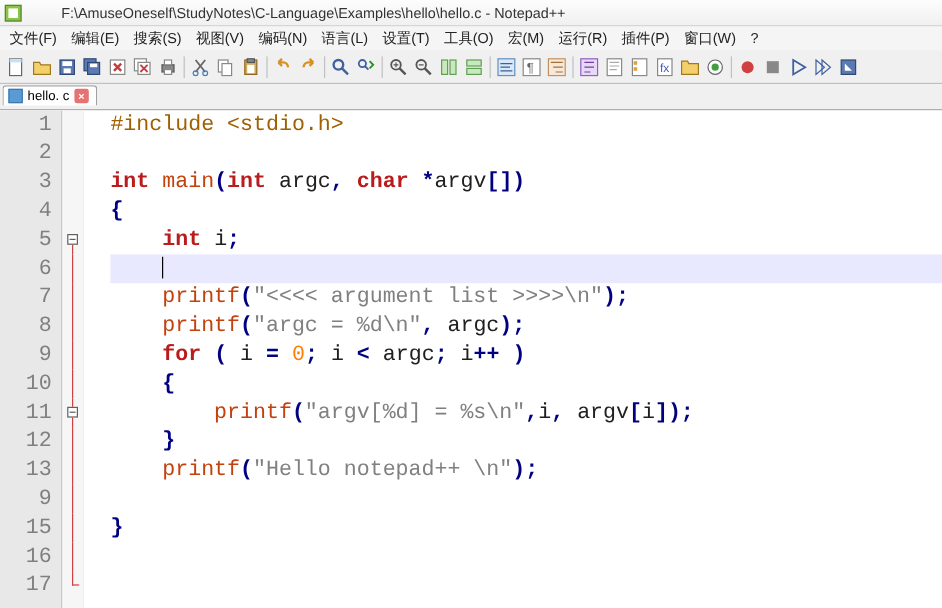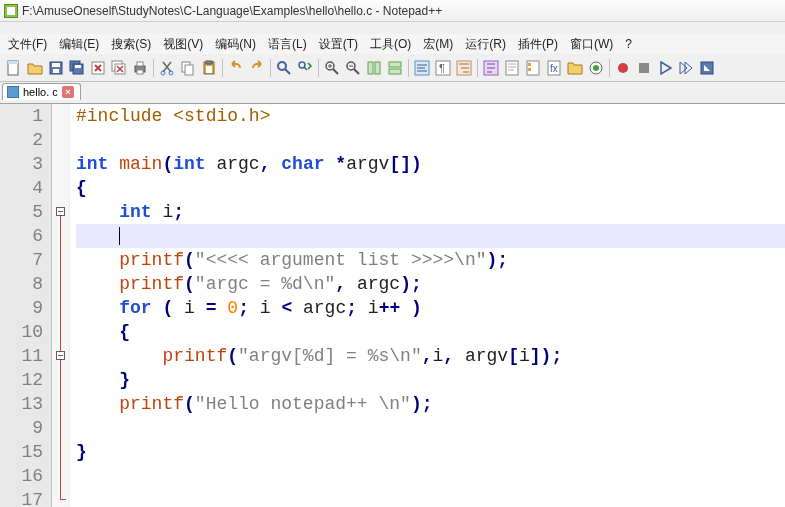--- a/index.html
+++ b/index.html
@@ -1,42 +1,42 @@
 <!DOCTYPE html>
 <html><head>
 <meta charset="utf-8">
 <style>
 * { margin: 0; padding: 0; box-sizing: border-box; }
 body { font-family: "Microsoft YaHei", "Segoe UI", Tahoma, sans-serif; font-size: 12px; background: #f0f0f0; width: 785px; height: 507px; overflow: hidden; display: flex; flex-direction: column; }
 .titlebar { background: linear-gradient(#fdfdfd,#f0f0f0); height: 22px; display: flex; align-items: center; padding: 0 4px; border-bottom: 1px solid #d0d0d0; }
 .titlebar .app-icon { width: 14px; height: 14px; background: #8bc34a; border: 1px solid #558b2f; margin-right: 4px; position: relative; }
 .titlebar .app-icon::before { content: ""; position: absolute; left: 2px; top: 2px; width: 8px; height: 8px; background: #fff; }
-.titlebar .title { color: #333; white-space: nowrap; }
-.menubar { background: #f5f5f5; height: 20px; display: flex; align-items: center; padding: 0 2px; margin-top: 12px; }
+.titlebar .title { color: #333; white-space: nowrap; margin-left: 29px; }
+.menubar { background: #f5f5f5; height: 20px; display: flex; align-items: center; padding: 0 2px; }
 .menubar .menu-item { padding: 2px 6px; cursor: default; color: #222; }
 .toolbar { background: #f0f0f0; height: 28px; display: flex; align-items: center; padding: 2px 4px; gap: 1px; border-bottom: 1px solid #c0c0c0; flex-wrap: nowrap; overflow: hidden; }
 .toolbar .tb-btn { width: 20px; height: 20px; display: flex; align-items: center; justify-content: center; border: 1px solid transparent; cursor: default; }
 .toolbar .tb-sep { width: 1px; height: 18px; background: #c0c0c0; margin: 0 2px; }
 .tabbar { background: #f0f0f0; height: 22px; display: flex; align-items: flex-start; padding: 0 2px; border-bottom: 1px solid #a0a0a0; }
 .tab { background: #fff; border: 1px solid #a0a0a0; border-bottom: none; padding: 2px 6px 2px 4px; display: flex; align-items: center; gap: 4px; font-size: 11px; border-radius: 3px 3px 0 0; position: relative; top: 1px; }
 .tab .tab-icon { width: 12px; height: 12px; background: #5a9bd4; border: 1px solid #3a7ab4; }
 .tab .tab-close { width: 12px; height: 12px; border-radius: 2px; background: #e57373; color: #fff; font-size: 9px; line-height: 12px; text-align: center; font-weight: bold; }
 .editor { flex: 1; display: flex; background: #fff; overflow: hidden; font-family: "Consolas","Courier New",monospace; font-size: 18px; }
 .gutter { width: 52px; background: #e8e8e8; color: #808080; text-align: right; padding-right: 8px; border-right: 1px solid #c0c0c0; }
 .gutter .ln { height: 24px; line-height: 24px; }
 .fold { width: 18px; background: #f6f6f6; border-right: 1px solid #eee; position: relative; }
 .fold .fl { height: 24px; position: relative; }
 .fold .vline { position: absolute; left: 8px; top: 0; bottom: 0; width: 1px; background: #d04040; }
 .fold .box { position: absolute; left: 4px; top: 7px; width: 9px; height: 9px; border: 1px solid #606060; background: #fff; }
 .fold .box::before { content: ""; position: absolute; left: 1px; top: 3px; width: 5px; height: 1px; background: #606060; }
 .fold .end { position: absolute; left: 8px; top: 0; width: 6px; height: 12px; border-left: 1px solid #d04040; border-bottom: 1px solid #d04040; }
-.code { flex: 1; padding-left: 6px; }
+.code { flex: 1; padding-left: 6px; margin-left: 16px; }
 .code .line { height: 24px; line-height: 24px; white-space: pre; }
 .code .line.cur { background: #e8e8ff; }
-.kw { color: #1d4ed8; font-weight: bold; }
+.kw { color: #b91c1c; font-weight: bold; }
 .pre { color: #a06000; }
 .cmt { color: #008000; }
 .str { color: #808080; }
 .num { color: #ff8000; }
 .op { color: #000080; font-weight: bold; }
 .fn { color: #c2410c; }
 .id { color: #202020; }
 .caret { display: inline-block; width: 1px; height: 18px; background: #000; vertical-align: middle; animation: blink 1s step-end infinite; }
 @keyframes blink { 50% { opacity: 0; } }
 svg { display: block; }

